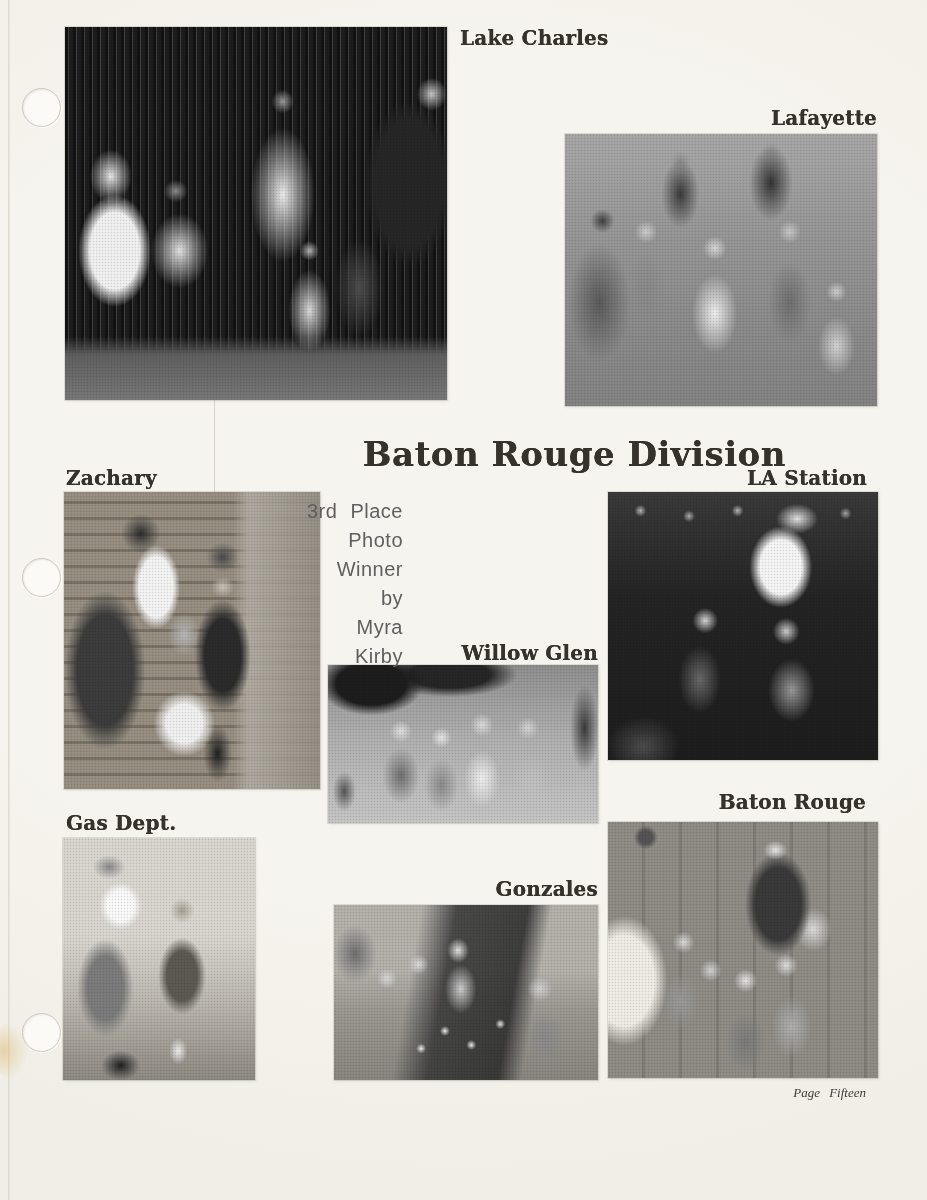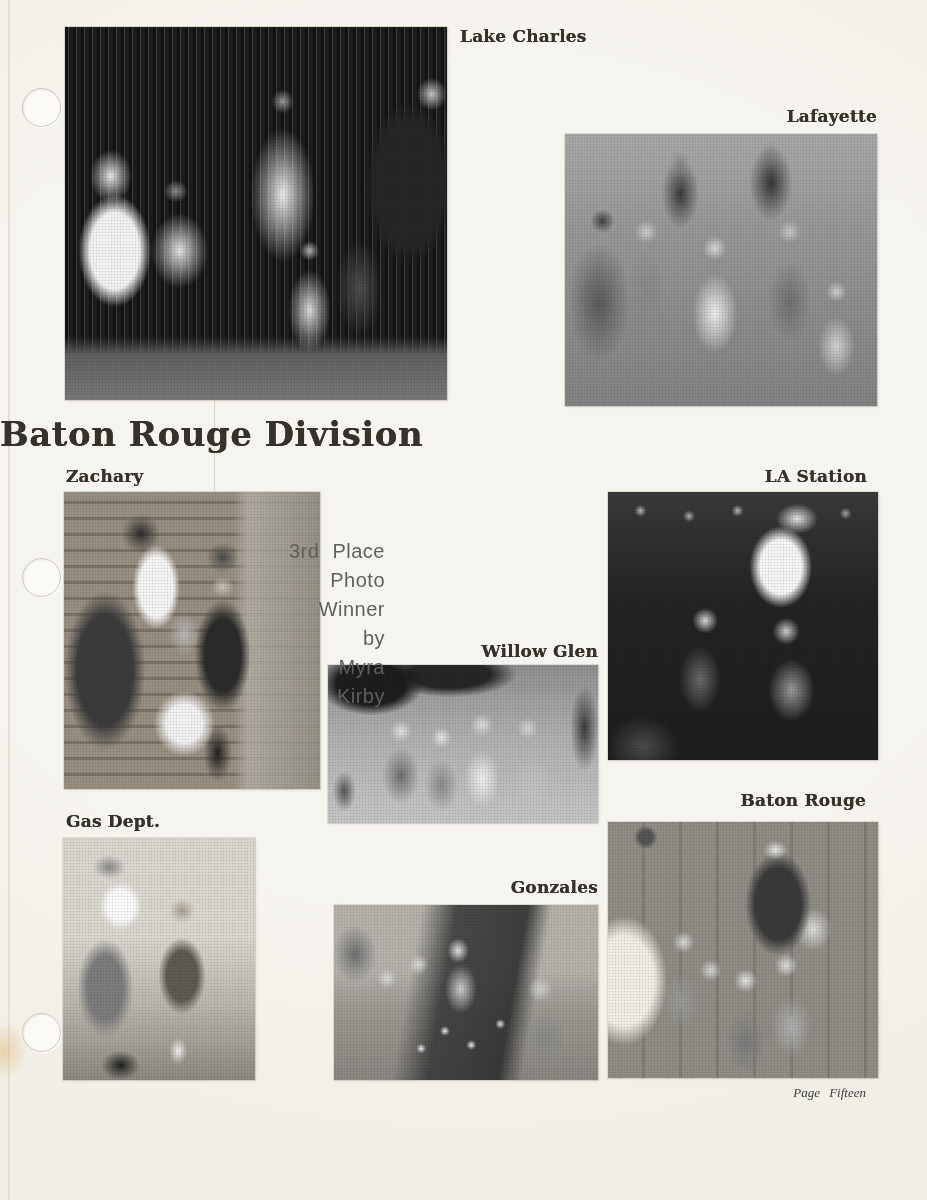--- a/index.html
+++ b/index.html
@@ -19,39 +19,39 @@
   .stain{position:absolute;left:-6px;top:1022px;width:34px;height:58px;border-radius:50%;
     background:radial-gradient(ellipse at 30% 50%, rgba(222,188,120,.55), rgba(222,188,120,0) 70%);}
   .hole{position:absolute;left:22px;width:37px;height:37px;border-radius:50%;
     background:#fbfaf6;border:1px solid #ccc7ba;
     box-shadow:inset 1px 1px 2px rgba(0,0,0,.08), 1px 1px 1px rgba(255,255,255,.9);}
   #hole1{top:88px;} #hole2{top:558px;} #hole3{top:1013px;}
 
   
   .bl{ 
     position:absolute;color:#35312b;
-    font-family:"DejaVu Serif",serif;font-weight:700;font-size:17px;
+    font-family:"DejaVu Serif",serif;font-weight:700;font-size:20px;
     letter-spacing:.2px;text-shadow:0 0 .5px #35312b;white-space:nowrap;}
   .heading{
-    position:absolute;top:414px;left:0;width:786px;text-align:left;
+    position:absolute;top:434px;left:0;width:786px;text-align:right;
     color:#35312b;font-family:"DejaVu Serif",serif;font-weight:700;font-size:34px;
     letter-spacing:.5px;text-shadow:0 0 .6px #35312b;}
   #lbl-lake-charles{left:460px;top:26px;}
   #lbl-lafayette{right:50px;top:106px;margin-left:18px;}
   #lbl-zachary{left:66px;top:466px;}
   #lbl-la-station{right:60px;top:466px;text-align:center;}
   #lbl-willow-glen{right:329px;top:641px;}
   #lbl-gas-dept{left:66px;top:811px;}
   #lbl-gonzales{right:329px;top:877px;}
   #lbl-baton-rouge{right:61px;top:790px;}
 
   .caption{
-    position:absolute;top:497px;right:542px;width:130px;text-align:right;
+    position:absolute;top:497px;right:524px;width:130px;text-align:right;
     color:#5f5f5f;font-size:20px;line-height:29px;letter-spacing:.5px;word-spacing:7px;
-    font-family:"Liberation Sans",sans-serif;margin-top:40px;}
+    font-family:"Liberation Sans",sans-serif;}
   .pagenum{
     position:absolute;top:1085px;right:61px;
     color:#3b3b3b;font-family:"Liberation Serif",serif;font-style:italic;
     font-size:13px;word-spacing:6px;}
 
   
   .ph{position:absolute;background-color:#6f6f6f;
     box-shadow:0 0 0 1px rgba(60,55,45,.12), 1px 1px 3px rgba(60,55,45,.12);}
   .ph::after{content:"";position:absolute;inset:0;pointer-events:none;opacity:.45;
     background-image:radial-gradient(rgba(0,0,0,.30) .7px, transparent 1.1px);

